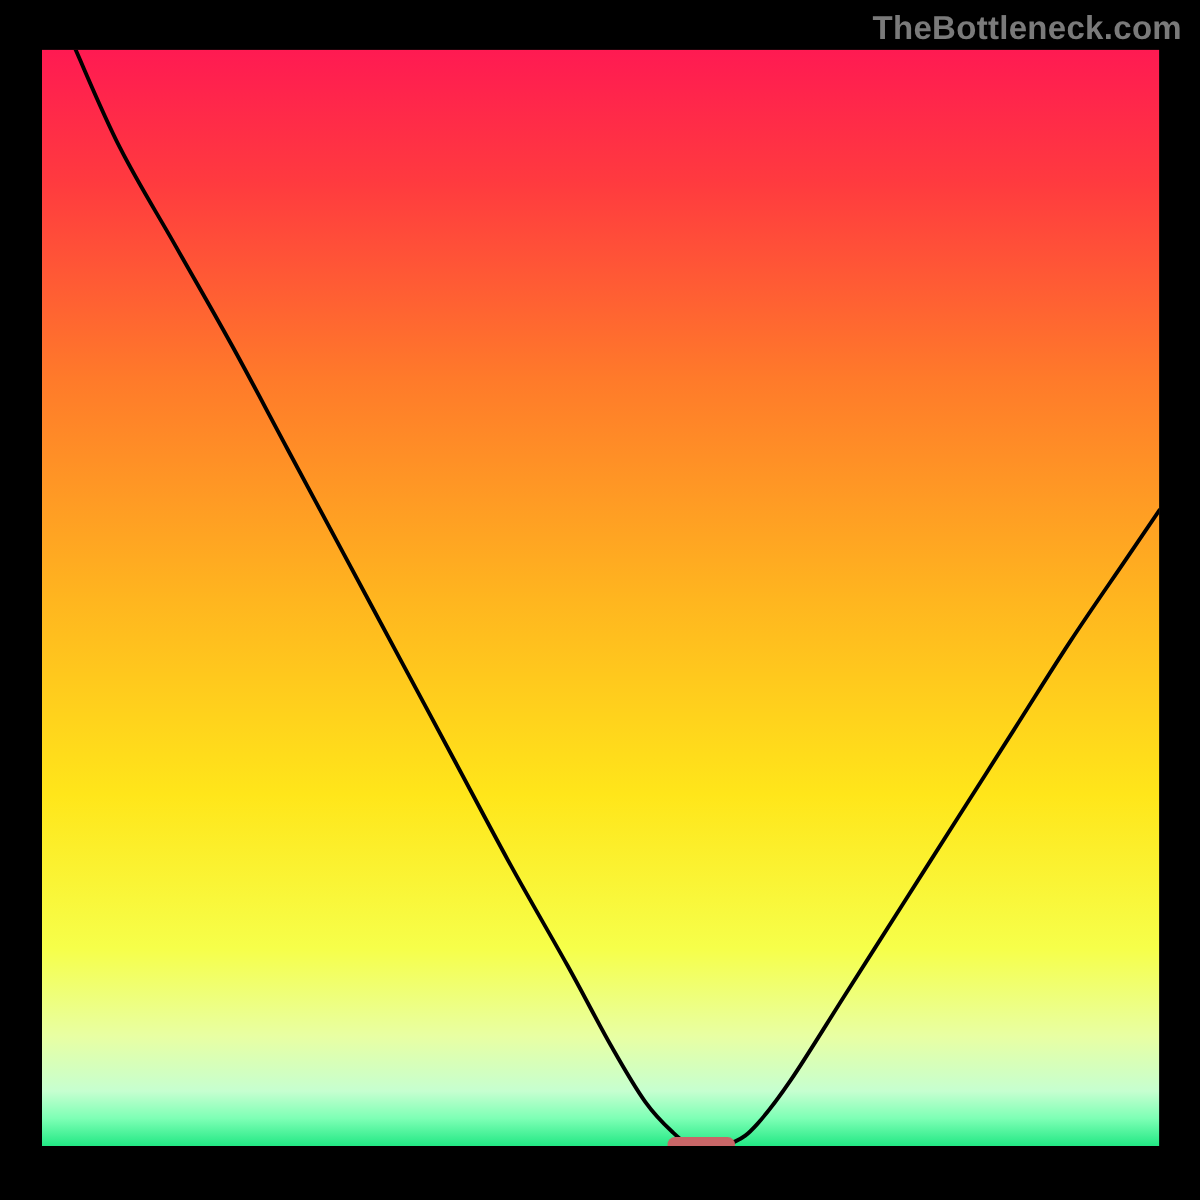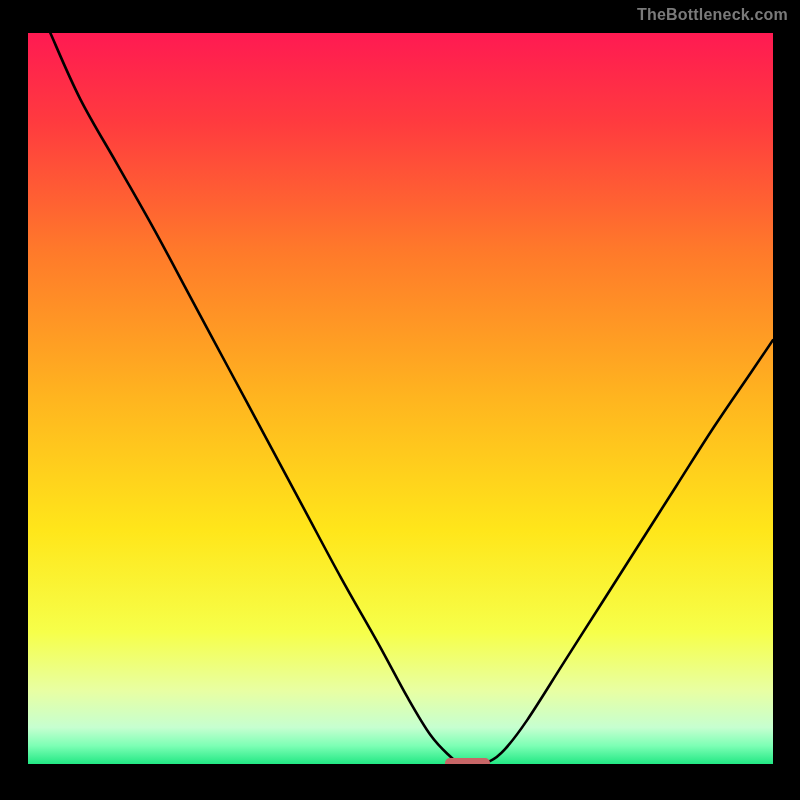--- a/index.html
+++ b/index.html
@@ -14,21 +14,21 @@
     position: relative;
     width: 800px;
     height: 800px;
     background: #000000;
   }
   .watermark {
     position: absolute;
     top: 6px;
     right: 12px;
     font-family: Arial, Helvetica, sans-serif;
-    font-size: 16px;
+    font-size: 22px;
     font-weight: bold;
     color: #7a7a7a;
     letter-spacing: 0.2px;
     z-index: 5;
   }
   .plot-area {
     position: absolute;
     left: 28px;
     top: 33px;
     width: 745px;

